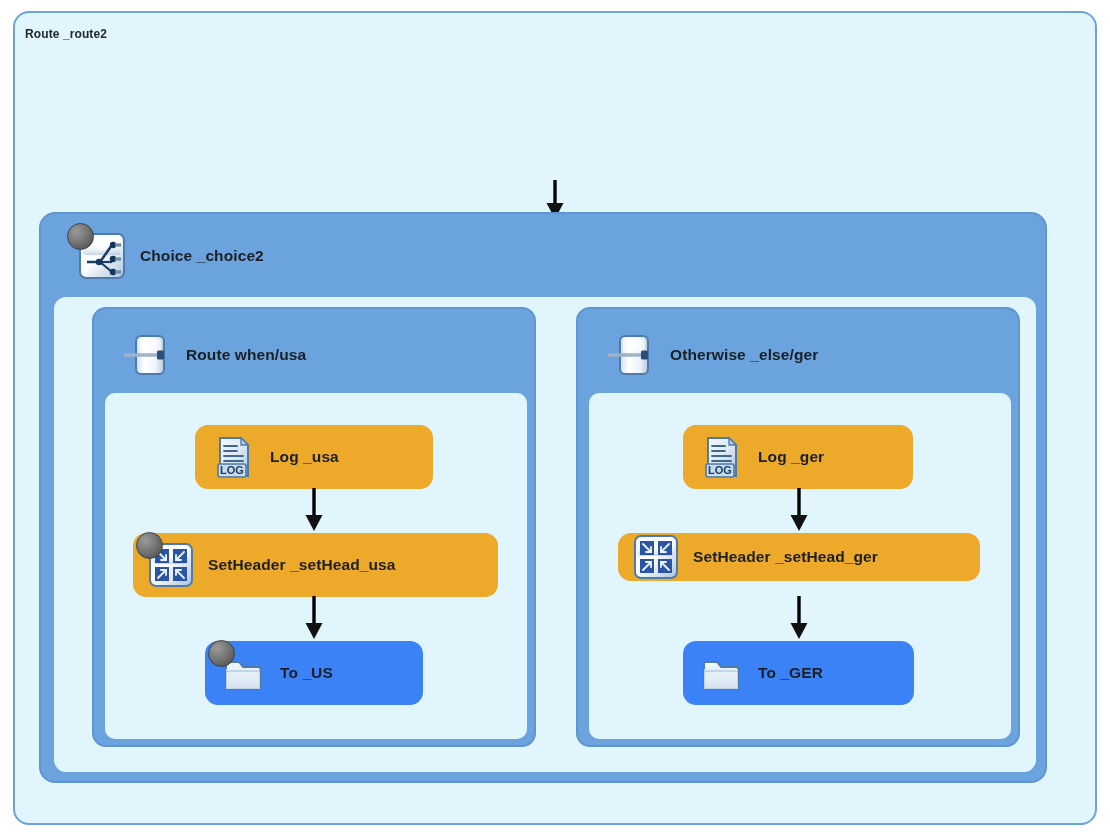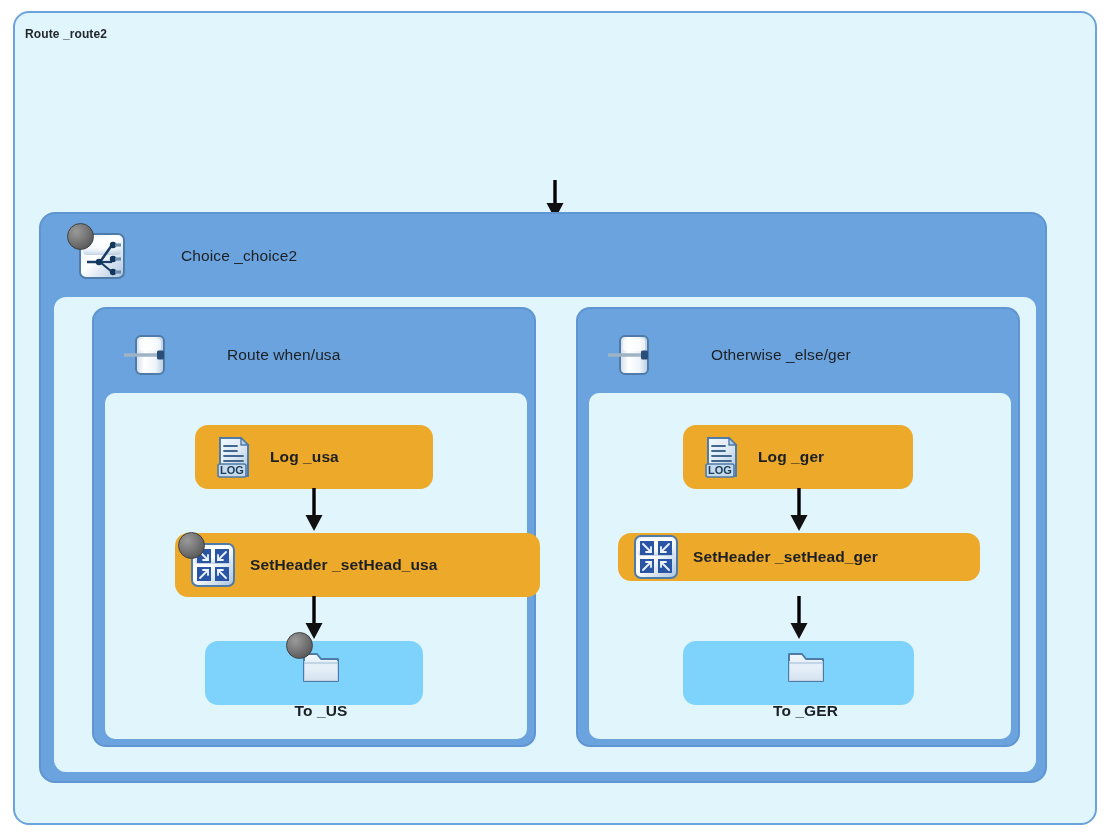--- a/index.html
+++ b/index.html
@@ -82,45 +82,44 @@
   
   .panel-header {
     position: absolute;
     display: flex;
     align-items: center;
     gap: 14px;
     white-space: nowrap;
   }
   .panel-header .hdr-label {
     font-size: 15.5px;
-    font-weight: normal;
+    font-weight: bold;
     color: #1c2024;
     letter-spacing: .1px;
-    margin-left: 41px;
   }
 
   
   .node {
     position: absolute;
     display: flex;
     align-items: center;
     border-radius: 13px;
     padding-left: 14px;
     gap: 13px;
     white-space: nowrap;
   }
   .node .node-label {
     font-size: 15.5px;
     font-weight: bold;
     color: #1c2024;
     letter-spacing: .1px;
   }
   .node.green  { background: #ccdf7f; }
   .node.orange { background: #eda92a; }
-  .node.purple { background: #7dd3fc; flex-direction: column; }
+  .node.purple { background: #3b82f6; }
 
   
   .icon-wrap {
     position: relative;
     flex: 0 0 auto;
     display: block;
     line-height: 0;
   }
   .icon-wrap svg { display: block; }
 
@@ -240,21 +239,21 @@
       </svg>
     </span>
     <span class="node-label">Log _usa</span>
   </div>
 
   <svg class="arrow" style="left:303px; top:488px;" width="22" height="44" viewBox="0 0 22 44">
     <line x1="11" y1="0" x2="11" y2="30" stroke="#000" stroke-width="3.4"></line>
     <polygon points="11,43 2.5,27 19.5,27" fill="#111"></polygon>
   </svg>
 
-  <div class="node orange" style="left:133px; top:533px; width:365px; height:64px;margin-left:42px;">
+  <div class="node orange" style="left:133px; top:533px; width:365px; height:64px;">
     <span class="icon-wrap">
       <span class="sphere"></span>
       <svg width="48" height="48" viewBox="0 0 48 48">
         <rect x="3" y="3" width="42" height="42" rx="6" fill="url(#gIconBg)" stroke="#4f7ba8" stroke-width="2"></rect>
         <rect x="6" y="6" width="36" height="17" rx="4" fill="url(#gIconSheen)"></rect>
         <rect x="8" y="8" width="14" height="14" fill="#2a55a5"></rect>
         <rect x="26" y="8" width="14" height="14" fill="#2a55a5"></rect>
         <rect x="8" y="26" width="14" height="14" fill="#2a55a5"></rect>
         <rect x="26" y="26" width="14" height="14" fill="#2a55a5"></rect>
         <g stroke="#eef4fb" stroke-width="1.8" stroke-linecap="round" fill="none">

